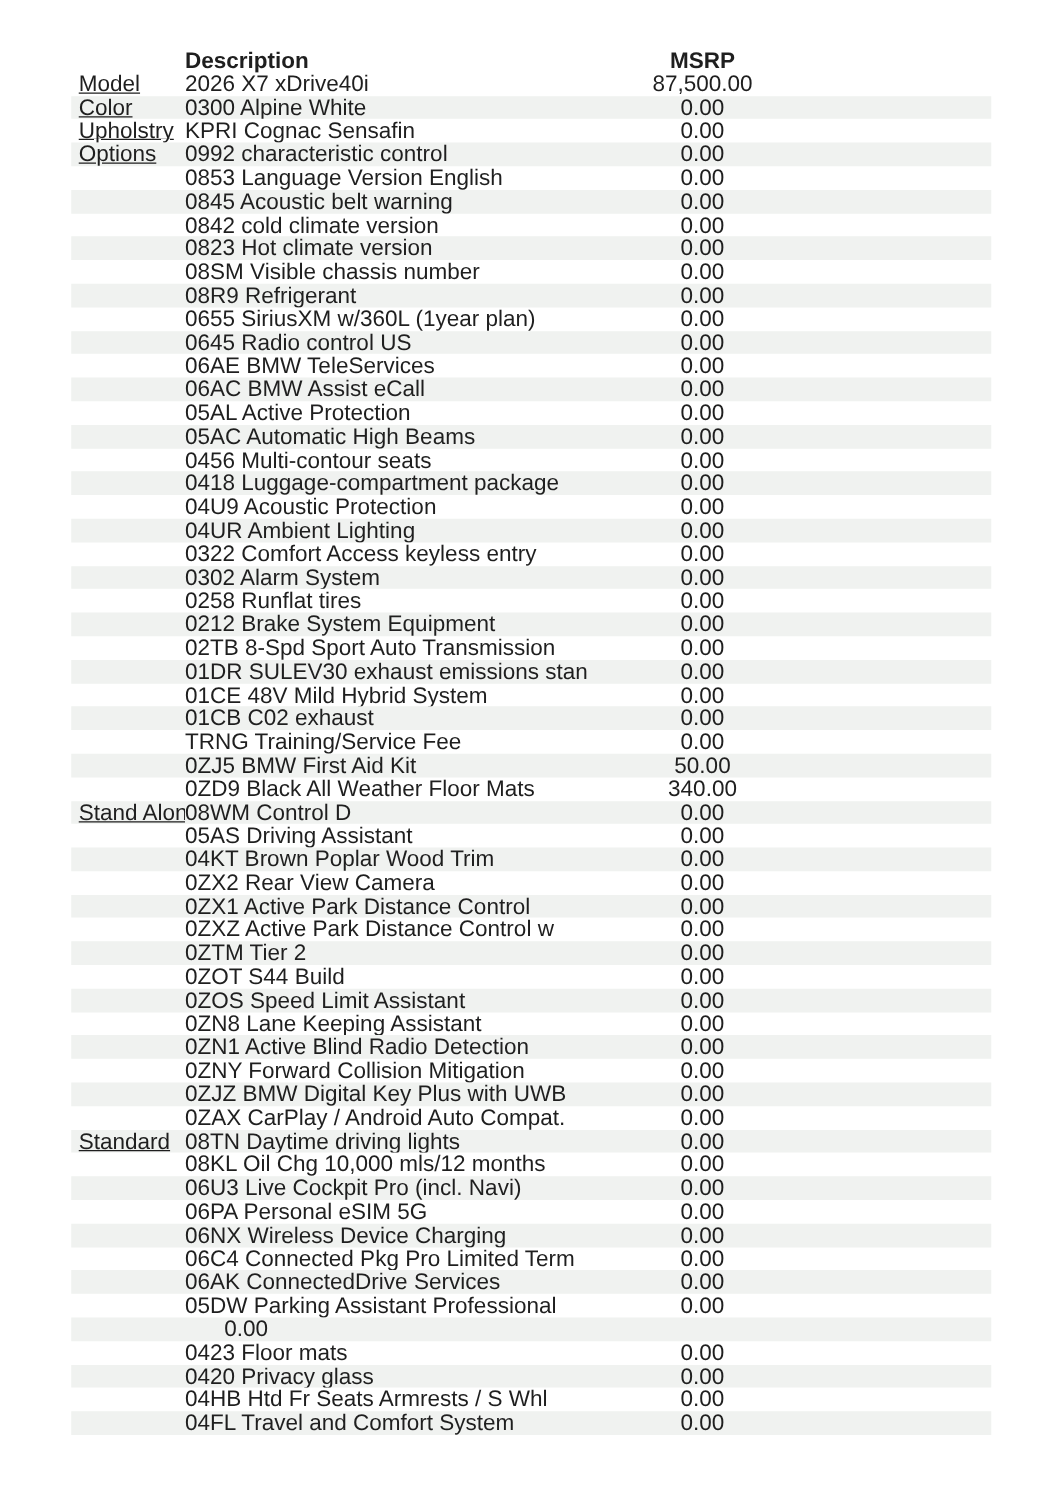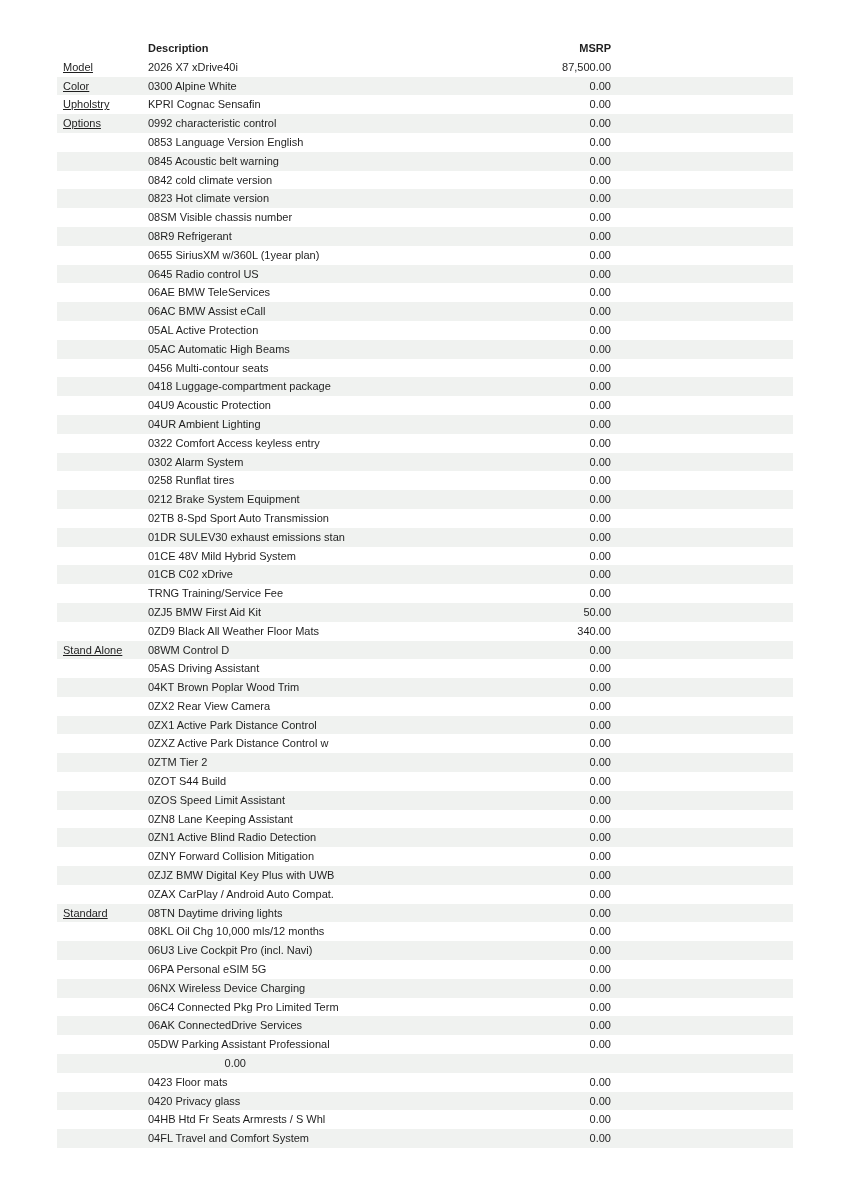--- a/index.html
+++ b/index.html
@@ -19,21 +19,21 @@
   .table {
     position: absolute;
     left: 57px;
     top: 39px;
     width: 736px;
   }
   .row {
     display: flex;
     height: 18.8px;
     line-height: 18.8px;
-    font-size: 11px;
+    font-size: 18px;
     white-space: nowrap;
   }
   .row.alt {
     background: var(--alt-row, #f0f2f0);
   }
   .row.header {
     font-weight: bold;
     background: transparent;
   }
   .cell {
@@ -43,21 +43,21 @@
   .cell.cat {
     width: 91px;
     padding-left: 6px;
     text-decoration: underline;
   }
   .cell.desc {
     width: 365px;
   }
   .cell.msrp {
     width: 98px;
-    text-align: right;
+    text-align: center;
   }
   .cell.filler {
     flex: 1;
   }
 </style>
 </head>
 <body>
 
 <div class="page">
   <div class="table">
@@ -225,21 +225,21 @@
           <div class="cell filler"></div>
         </div>
         <div class="row">
           <div class="cell cat"></div>
           <div class="cell desc">01CE 48V Mild Hybrid System</div>
           <div class="cell msrp">0.00</div>
           <div class="cell filler"></div>
         </div>
         <div class="row alt">
           <div class="cell cat"></div>
-          <div class="cell desc">01CB C02 xDrive</div>
+          <div class="cell desc">01CB C02 exhaust</div>
           <div class="cell msrp">0.00</div>
           <div class="cell filler"></div>
         </div>
         <div class="row">
           <div class="cell cat"></div>
           <div class="cell desc">TRNG Training/Service Fee</div>
           <div class="cell msrp">0.00</div>
           <div class="cell filler"></div>
         </div>
         <div class="row alt">

